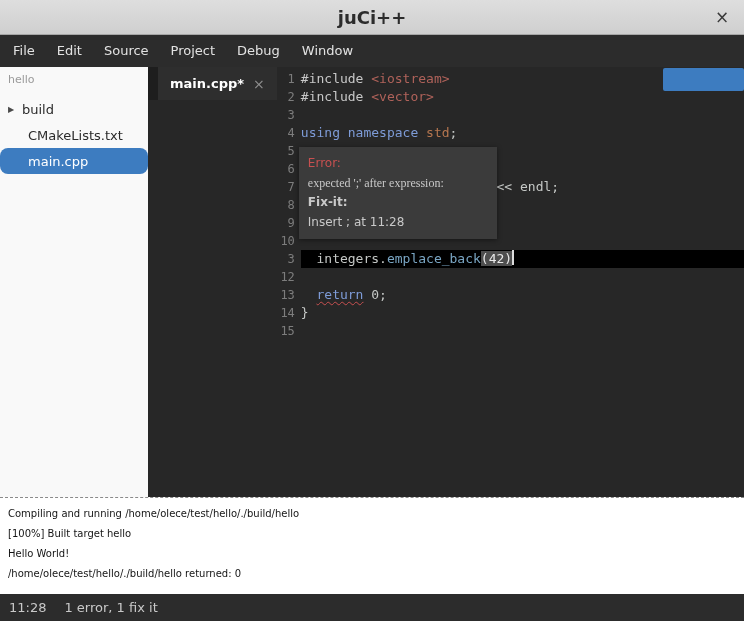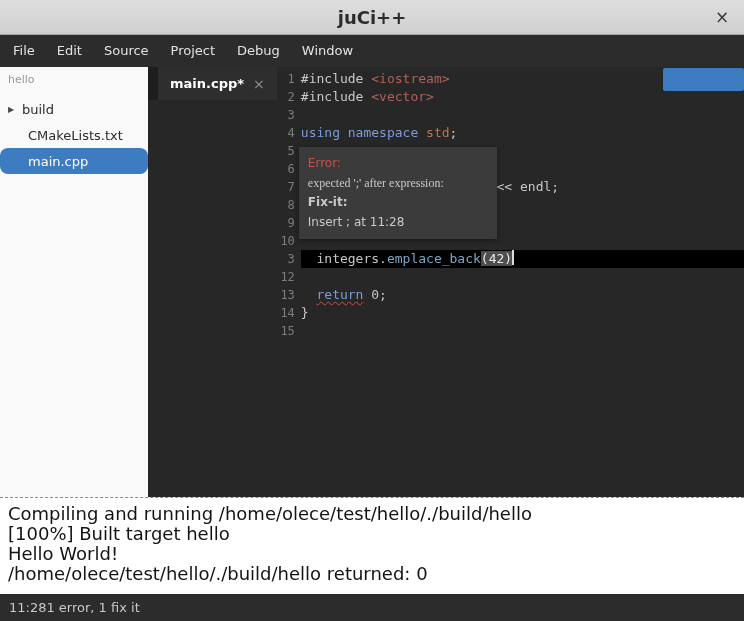--- a/index.html
+++ b/index.html
@@ -59,26 +59,26 @@
 
   .tooltip{position:absolute;left:22px;top:80px;width:180px;background:#3b3b3b;
            box-shadow:0 1px 5px rgba(0,0,0,.45);padding:7px 9px;
            font-family:"DejaVu Sans",sans-serif;font-size:12px;color:#c9c9c9;line-height:19px;}
   .tt-error{color:var(--error);margin-bottom:1px;}
   .tt-msg{font-family:Liberation Serif, serif;}
   .tt-fix{margin-bottom:1px;font-weight:bold;}
 
   
   .terminal{height:97px;flex:none;background:#ffffff;border-top:1px dashed #8a8a8a;
-            box-sizing:border-box;padding:6px 8px;font-size:18px;color:#141414;overflow:hidden;}
+            box-sizing:border-box;padding:6px 8px;font-size:10px;color:#141414;overflow:hidden;}
   .term-line{line-height:20px;white-space:pre;}
 
   
   .statusbar{height:27px;flex:none;background:#2c2c2c;display:flex;align-items:center;
-             padding:0 9px;color:#c9c9c9;font-size:13px;}
+             padding:0 9px;gap:18px;color:#c9c9c9;font-size:13px;}
 </style>
 </head>
 <body>
 
 <div class="window">
 
   <div class="titlebar">
     <div class="title">juCi++</div>
     <div class="close-btn">×</div>
   </div>

